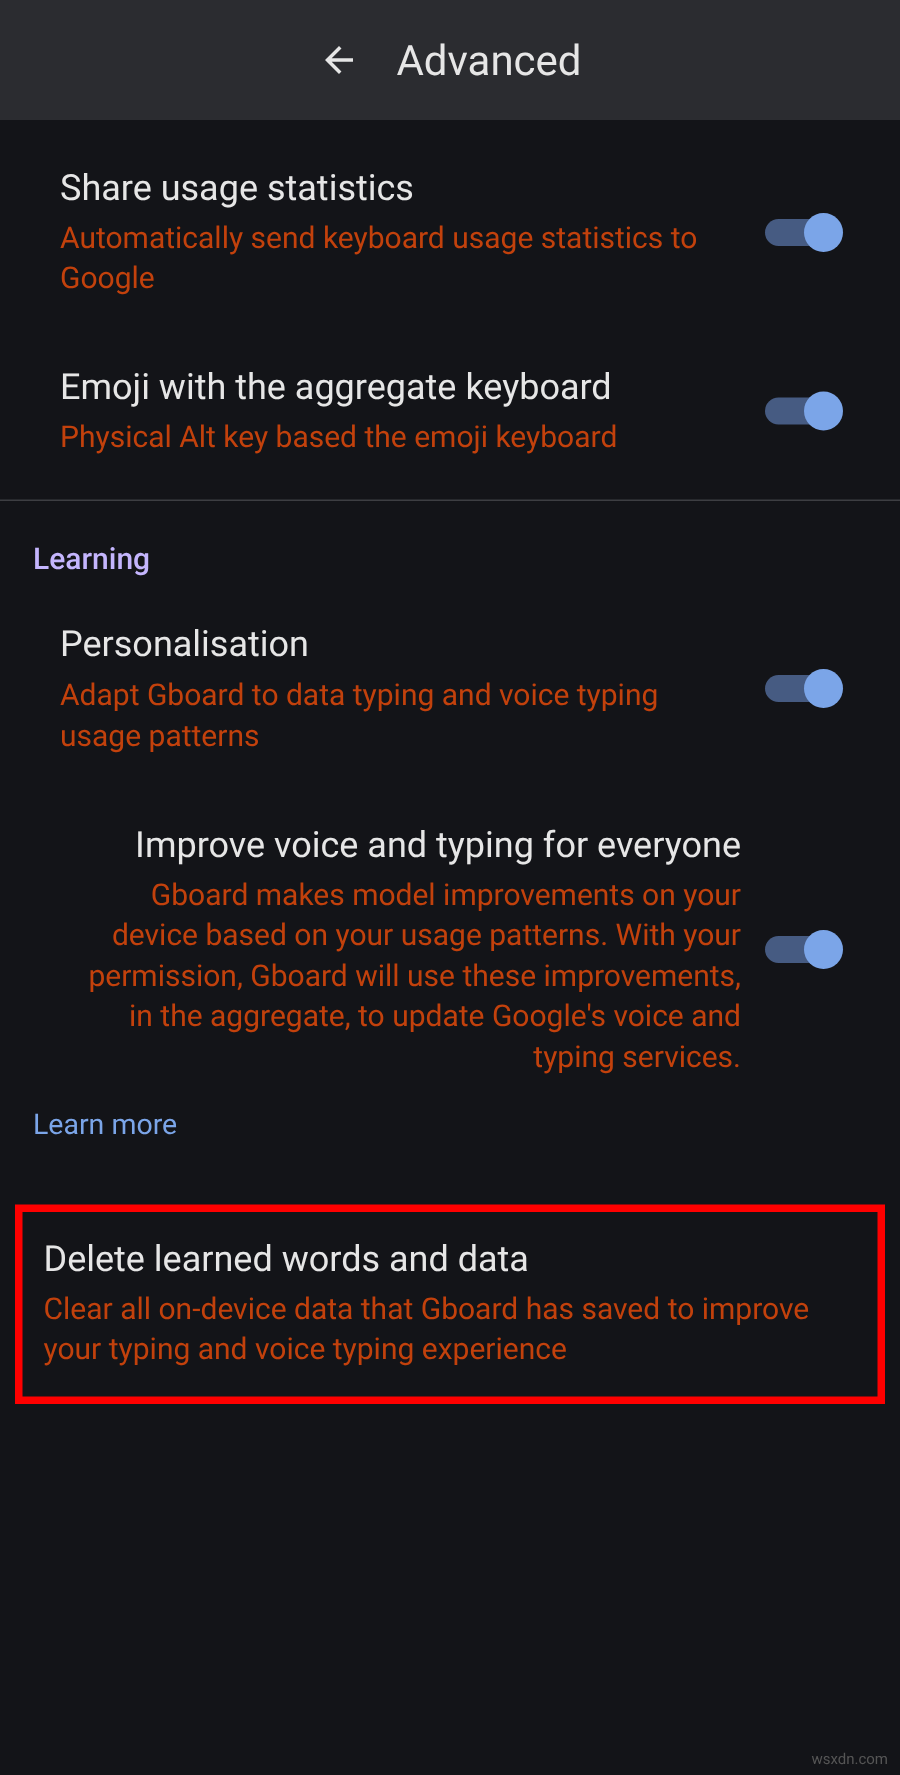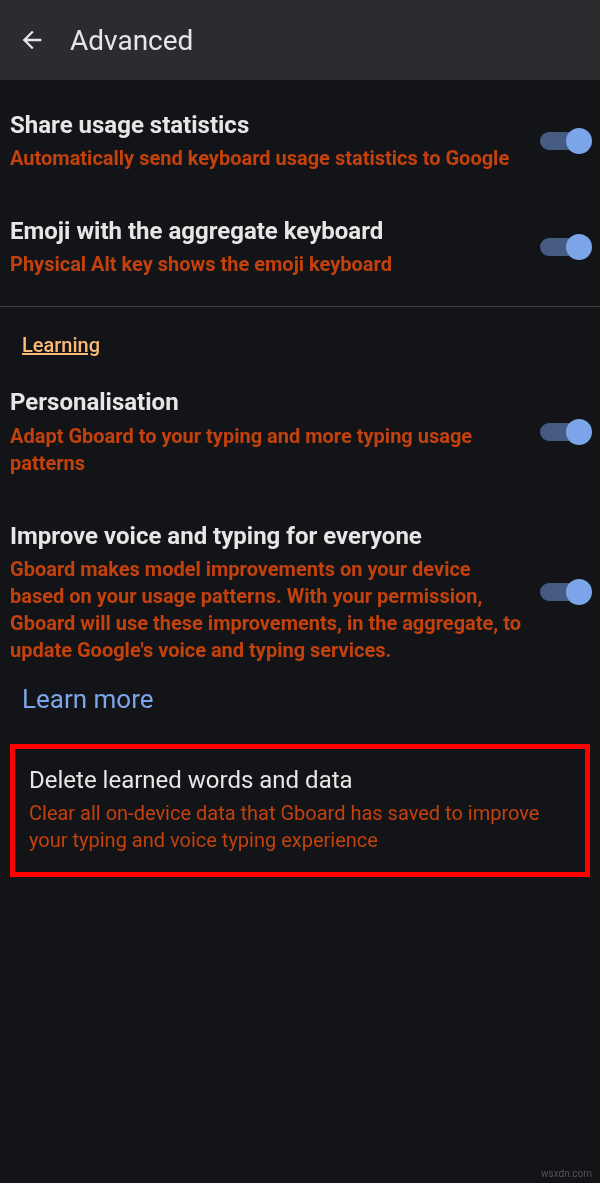--- a/index.html
+++ b/index.html
@@ -15,20 +15,21 @@
       color: #e6e6e6;
       overflow: hidden;
     }
     .header {
       background: #2b2c30;
       height: 80px;
       display: flex;
       align-items: center;
       padding: 0 18px;
       gap: 24px;
+      justify-content: center;
     }
     .back-icon {
       width: 28px;
       height: 28px;
       display: flex;
       align-items: center;
       justify-content: center;
       cursor: pointer;
     }
     .back-icon svg {
@@ -40,23 +41,22 @@
       font-size: 28px;
       font-weight: 400;
       color: #e6e6e6;
     }
     .content {
       padding-top: 8px;
     }
     .setting-row {
       display: flex;
       align-items: center;
-      padding: 22px 10px;
+      padding: 22px 40px;
       gap: 16px;
-      font-weight: bold;
     }
     .setting-text {
       flex: 1;
     }
     .setting-title {
       font-size: 24px;
       color: #e6e6e6;
       line-height: 1.3;
       margin-bottom: 4px;
     }
@@ -89,35 +89,34 @@
       border-radius: 50%;
       top: -2px;
       right: -2px;
     }
     .divider {
       height: 1px;
       background: #3d3e42;
       margin: 6px 0;
     }
     .section-header {
-      color: #fdba74;
+      color: #c4b5fd;
       font-size: 20px;
       font-weight: 500;
       padding: 20px 22px 8px 22px;
-      text-decoration: underline;
     }
     .learn-more {
       color: #7ba5e8;
-      font-size: 26px;
+      font-size: 19px;
       padding: 14px 30px 24px 22px;
       cursor: pointer;
     }
     .highlighted {
       border: 5px solid #ff0000;
-      margin: 6px 10px;
+      margin: 18px 10px;
       padding: 16px 14px 18px 14px;
     }
     .highlighted .setting-title {
       margin-bottom: 4px;
     }
     .watermark {
       position: absolute;
       bottom: 4px;
       right: 8px;
       font-size: 10px;
@@ -146,44 +145,44 @@
     </div>
     <div class="switch">
       <div class="switch-track"></div>
       <div class="switch-thumb"></div>
     </div>
   </div>
 
   <div class="setting-row">
     <div class="setting-text">
       <div class="setting-title">Emoji with the aggregate keyboard</div>
-      <div class="setting-desc">Physical Alt key shows the emoji keyboard</div>
+      <div class="setting-desc">Physical Alt key based the emoji keyboard</div>
     </div>
     <div class="switch">
       <div class="switch-track"></div>
       <div class="switch-thumb"></div>
     </div>
   </div>
 
   <div class="divider"></div>
 
   <div class="section-header">Learning</div>
 
   <div class="setting-row">
     <div class="setting-text">
       <div class="setting-title">Personalisation</div>
-      <div class="setting-desc">Adapt Gboard to your typing and more typing usage patterns</div>
-    </div>
-    <div class="switch">
-      <div class="switch-track"></div>
-      <div class="switch-thumb"></div>
-    </div>
-  </div>
-
-  <div class="setting-row" style="padding-bottom:6px;">
+      <div class="setting-desc">Adapt Gboard to data typing and voice typing usage patterns</div>
+    </div>
+    <div class="switch">
+      <div class="switch-track"></div>
+      <div class="switch-thumb"></div>
+    </div>
+  </div>
+
+  <div class="setting-row" style="padding-bottom:6px;text-align:right;">
     <div class="setting-text">
       <div class="setting-title">Improve voice and typing for everyone</div>
       <div class="setting-desc">Gboard makes model improvements on your device based on your usage patterns. With your permission, Gboard will use these improvements, in the aggregate, to update Google's voice and typing services.</div>
     </div>
     <div class="switch">
       <div class="switch-track"></div>
       <div class="switch-thumb"></div>
     </div>
   </div>
 

